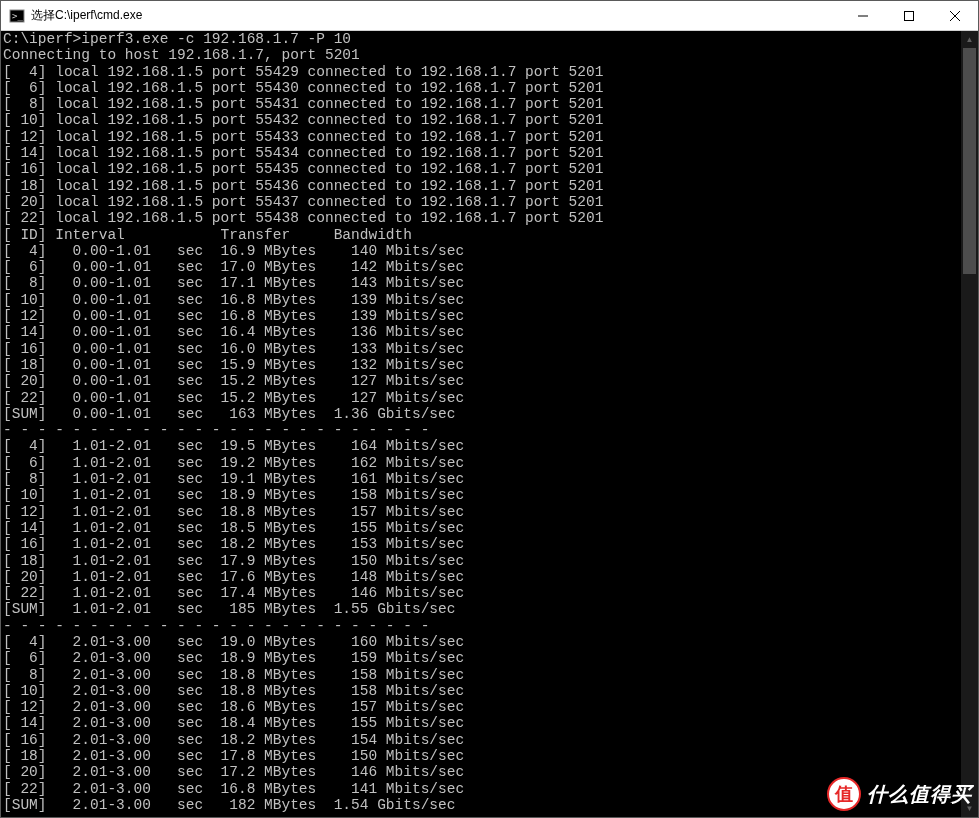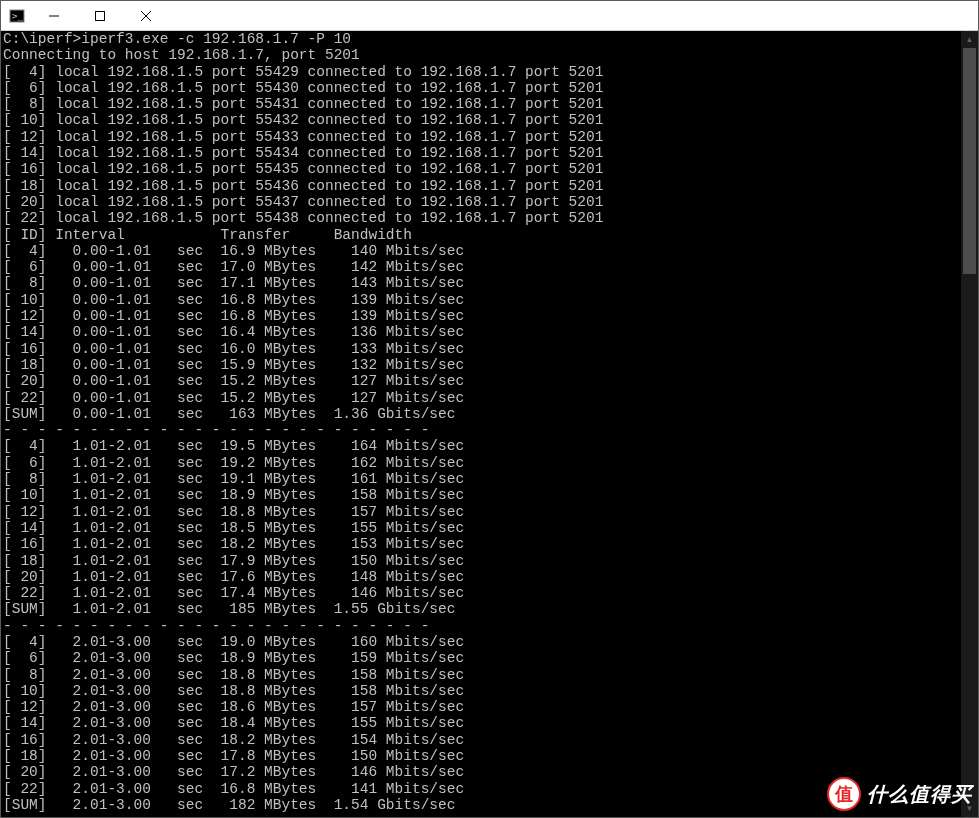--- a/index.html
+++ b/index.html
@@ -25,20 +25,21 @@
 <body>
 
 <div class="window">
   <div class="titlebar">
     <div class="icon">
       <svg width="16" height="16" viewBox="0 0 16 16">
           <rect x="1" y="2" width="14" height="12" fill="#000" stroke="#888"></rect>
           <text x="3" y="11" font-size="9" fill="#ccc" font-family="monospace">&gt;_</text>
         </svg>
     </div>
+    <div class="title">选择C:\iperf\cmd.exe</div>
     <div class="btns">
       <div class="btn">
           <svg width="10" height="10">
             <line x1="0" y1="5" x2="10" y2="5" stroke="#000" stroke-width="1"></line>
           </svg>
         </div>
       <div class="btn">
           <svg width="10" height="10">
             <rect x="0.5" y="0.5" width="9" height="9" fill="none" stroke="#000" stroke-width="1"></rect>
           </svg>

